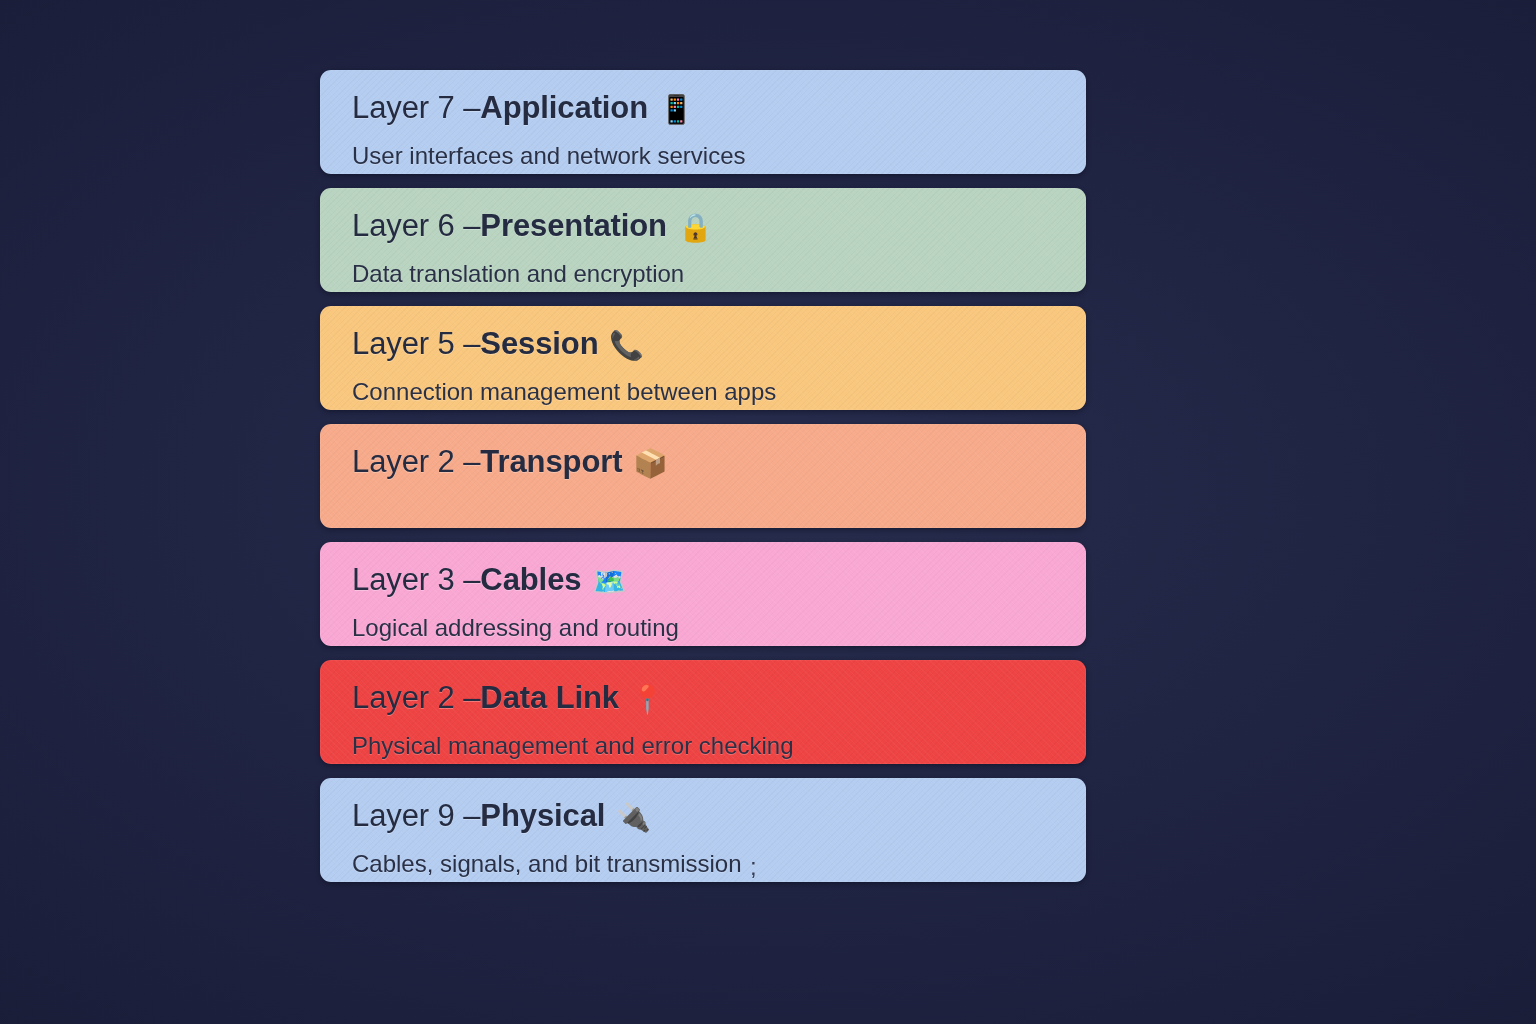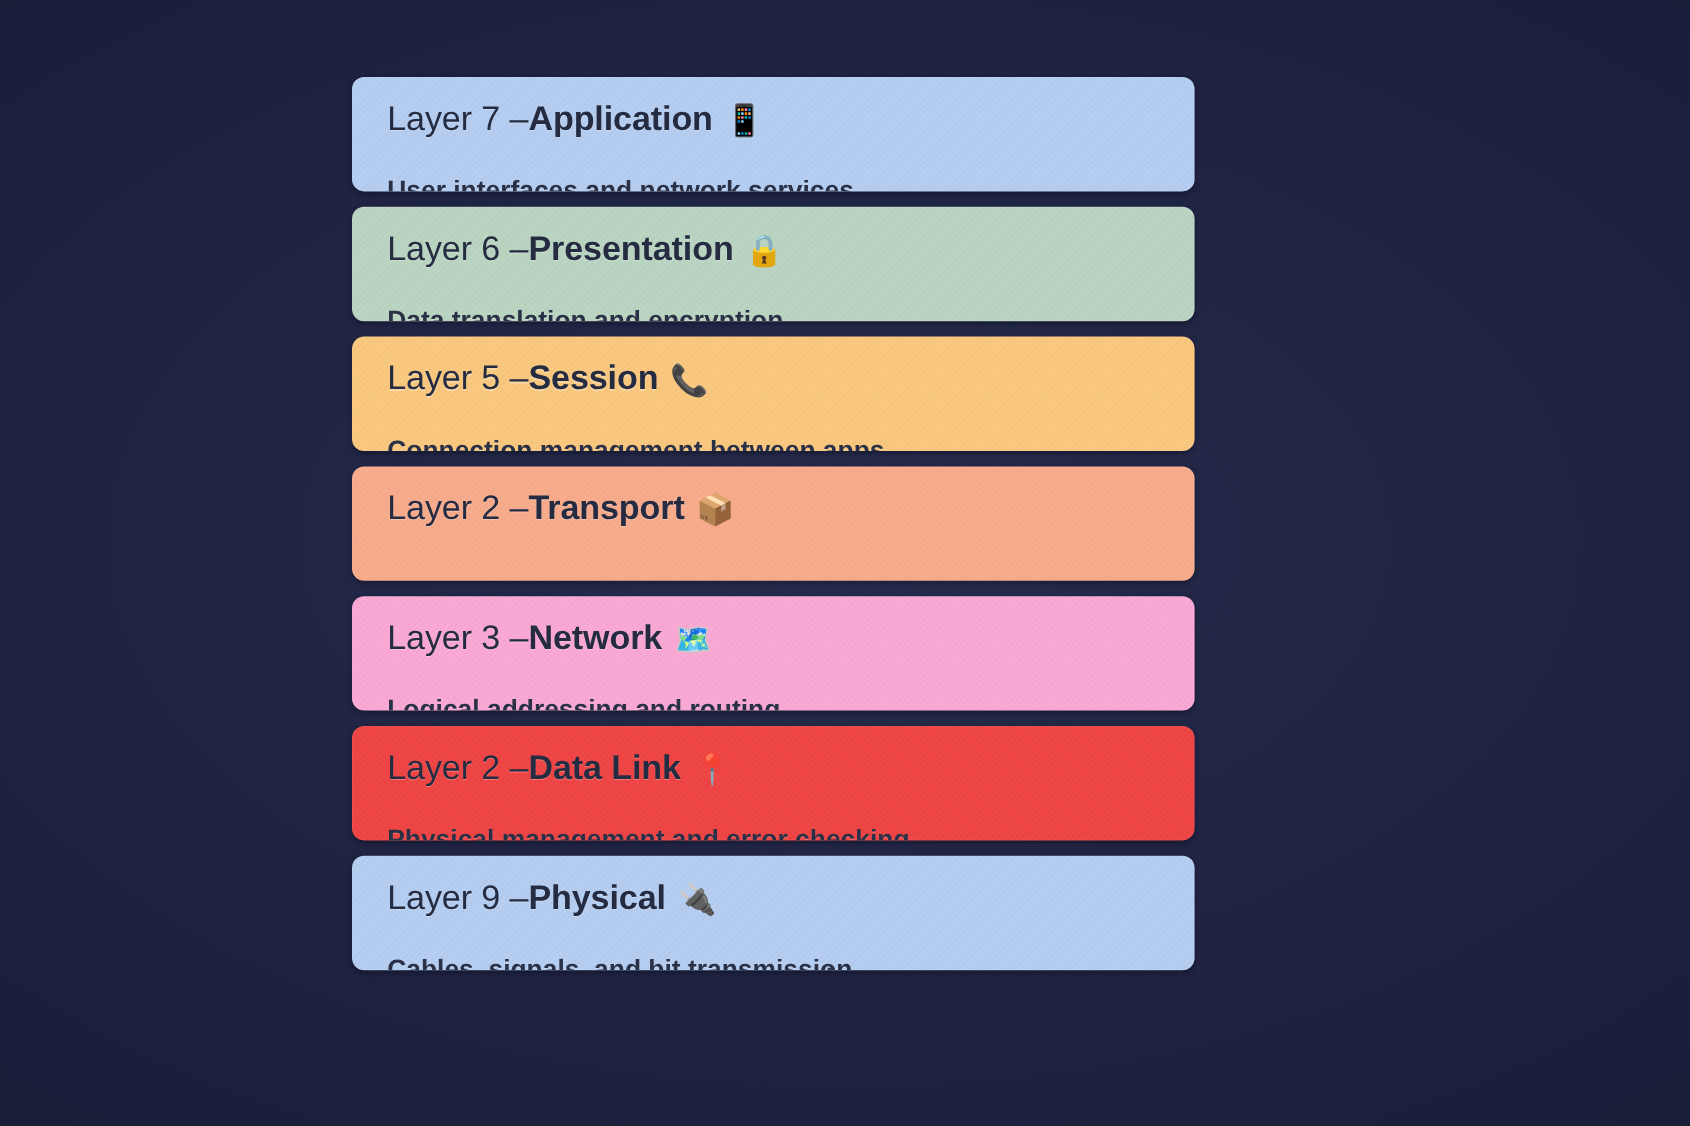--- a/index.html
+++ b/index.html
@@ -76,23 +76,23 @@
   .layer-title .lt-emoji {
     font-size: 28px;
     margin-left: 11px;
     line-height: 1;
     position: relative;
     top: 1px;
     text-shadow: none;
   }
   .layer-desc {
     font-size: 24px;
-    font-weight: 700;
+    font-weight: 400;
     color: #2a3147;
-    margin-top: 33px;
+    margin-top: 15px;
     line-height: 1.2;
     white-space: nowrap;
     position: relative;
     z-index: 2;
     text-shadow: 0 1px 0 rgba(255,255,255,0.22);
   }
   
   .desc-wrap {
     position: relative;
     display: inline-block;
@@ -145,21 +145,21 @@
     <div class="layer-title">
       <span class="lt-prefix">Layer 2 – </span>
         <span class="lt-name">Transport</span>
         <span class="lt-emoji">📦</span>
     </div>
   </div>
 
   <div class="layer-card" style="background:#f9a8d4">
     <div class="layer-title">
       <span class="lt-prefix">Layer 3 – </span>
-        <span class="lt-name">Network</span>
+        <span class="lt-name">Cables</span>
         <span class="lt-emoji">🗺️</span>
     </div>
     <div class="layer-desc">Logical addressing and routing</div>
   </div>
 
   <div class="layer-card" style="background:#ef4444">
     <div class="layer-title">
       <span class="lt-prefix">Layer 2 – </span>
         <span class="lt-name">Data Link</span>
         <span class="lt-emoji">📍</span>

